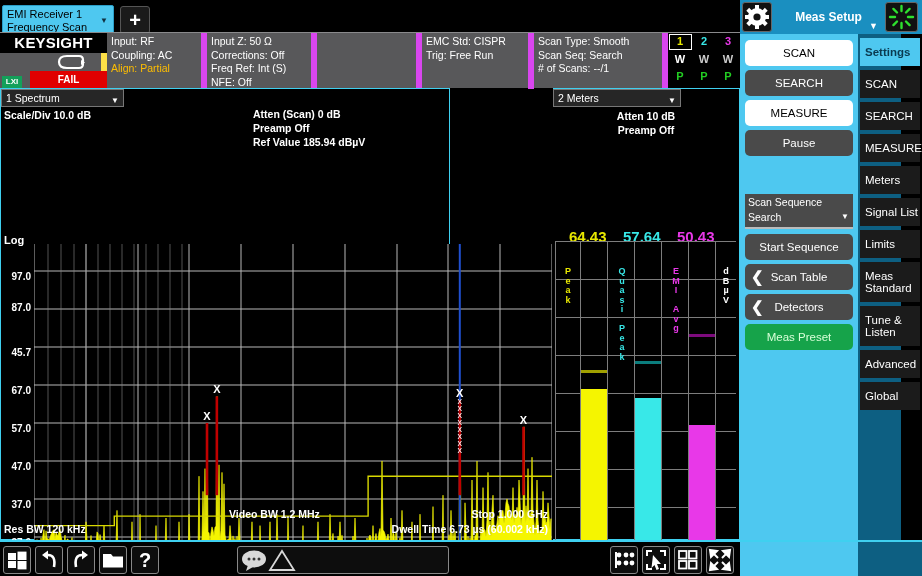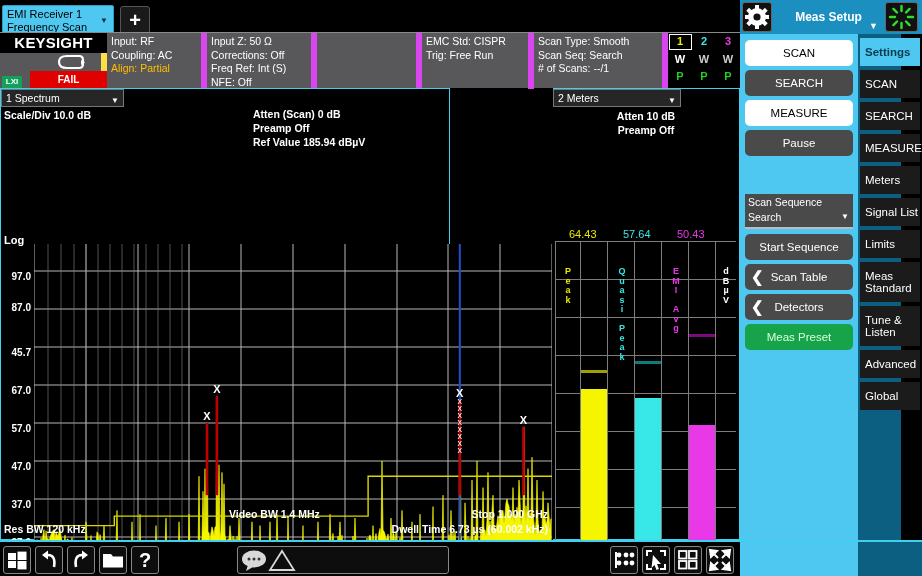--- a/index.html
+++ b/index.html
@@ -75,21 +75,21 @@
   #sf-dwell{ position:absolute; right:4px; top:16px; }
   
   #met-win { position:absolute; left:553px; top:88px; width:187px; height:452px;
      background:#000; border:1px solid #3fd0f0; border-left:none; }
   #met-title { position:absolute; left:0px; top:0px; width:128px; height:18px;
      background:#262626; border:1px solid #777; color:#fff; font-size:10.5px; line-height:16px; padding-left:4px; }
   #met-title .caret { position:absolute; right:4px; top:3px; font-size:8px; }
   #met-annot { position:absolute; left:0; top:20px; width:186px; text-align:center;
      color:#fff; font-size:10.5px; font-weight:bold; line-height:14px; }
   #met-topvals { position:absolute; left:0; top:139px; width:186px; height:12px; }
-  .met-topval { position:absolute; font-size:11px; font-weight:normal; }
+  .met-topval { position:absolute; font-size:15px; font-weight:bold; }
   #met-grid { position:absolute; left:2px; top:152px; width:181px; height:340px; }
   .met-vline { position:absolute; top:0; width:1px; height:340px; background:#7d7d7d; }
   .met-hline { position:absolute; left:0; width:181px; height:1px; background:#7d7d7d; }
   .met-bar { position:absolute; bottom:0; }
   .met-cap { position:absolute; height:3px; }
   .met-vlabel { position:absolute; font-size:9px; font-weight:bold; line-height:9.5px;
      text-align:center; width:10px; }
   
   #menu-head { position:absolute; left:740px; top:0px; width:182px; height:34px; background:#1a8fc0; }
   #gear-btn { position:absolute; left:742px; top:2px; width:30px; height:30px;
@@ -280,21 +280,21 @@
         <text x="425.796" y="202.2" fill="#ffffff" font-size="9" font-family="Liberation Sans, sans-serif" text-anchor="middle">x</text>
         <text x="425.796" y="209.2" fill="#ffffff" font-size="9" font-family="Liberation Sans, sans-serif" text-anchor="middle">x</text>
         <line x1="489.51" y1="182.79999999999998" x2="489.51" y2="251.2" stroke="#c00000" stroke-width="2.6"></line>
         <text x="489.51" y="179.79999999999998" fill="#ffffff" font-size="11" font-family="Liberation Sans, sans-serif" text-anchor="middle" font-weight="bold">X</text>
       </svg>
   </div>
 
   <div id="spec-foot">
     <div id="sf-start">Start 30.0 MHz</div>
     <div id="sf-resbw">Res BW 120 kHz</div>
-    <div id="sf-vbw">Video BW 1.4 MHz</div>
+    <div id="sf-vbw">Video BW 1.2 MHz</div>
     <div id="sf-stop">Stop 1.000 GHz</div>
     <div id="sf-dwell">Dwell Time 6.73 µs  (60.002 kHz)</div>
   </div>
 </div>
 
 <div id="met-win">
   <div id="met-title">
     <span>2 Meters</span>
     <span class="caret">▼</span>
   </div>

